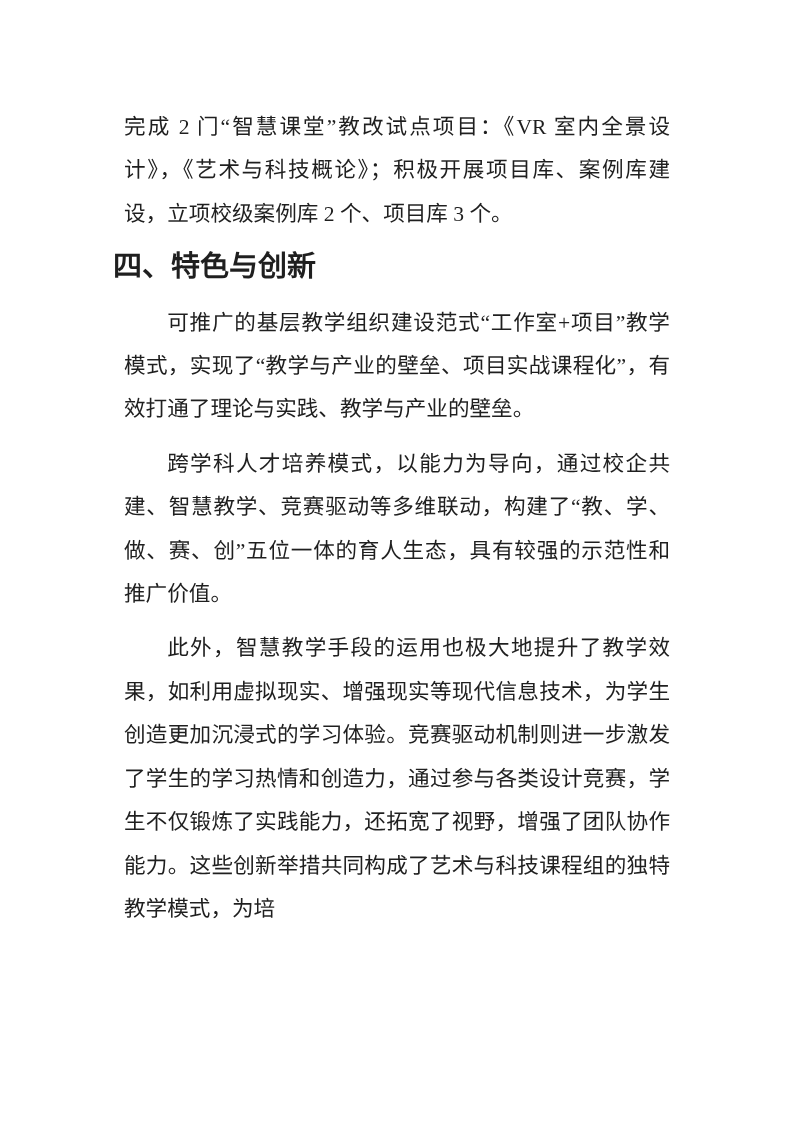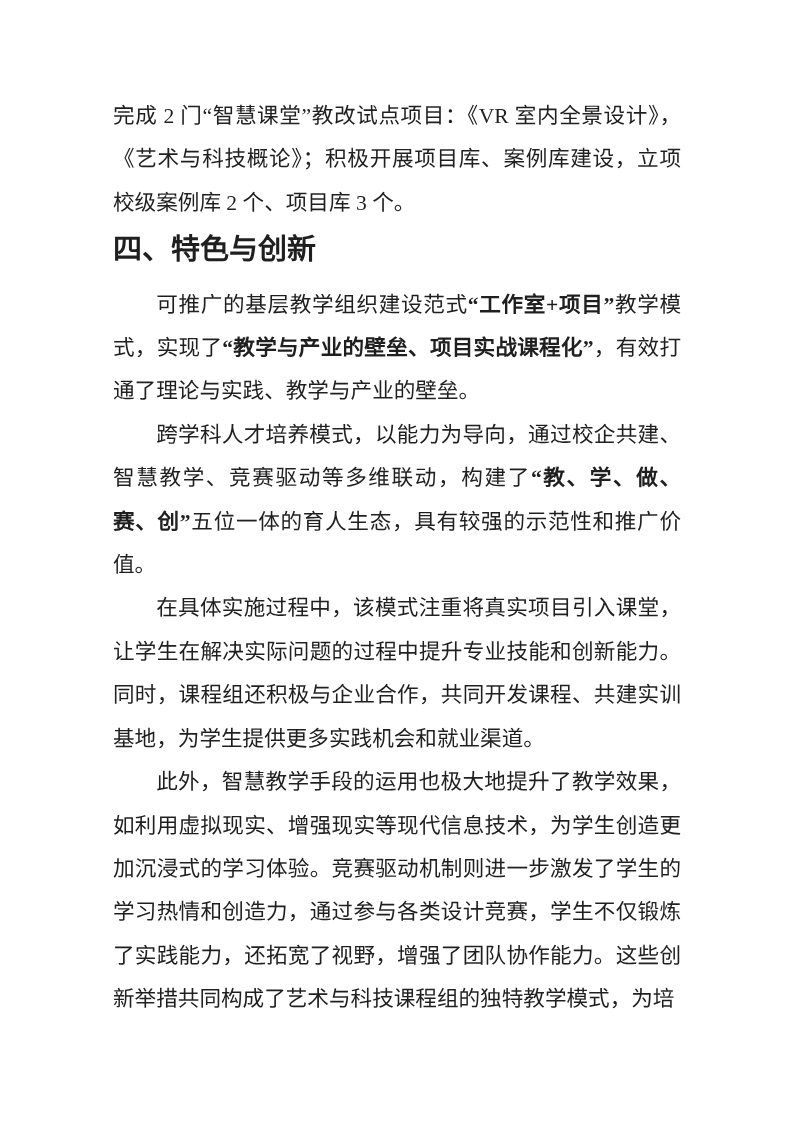--- a/index.html
+++ b/index.html
@@ -16,56 +16,55 @@
     font-family: "Liberation Serif", "DejaVu Serif", serif;
     color: #1f1f1f;
   }
   .content {
     position: absolute;
     left: 113px;
     top: 95px;
     width: 568px;
   }
   .para {
-    margin: 0;
+    margin: 11px;
     font-size: 21.6px;
     line-height: 43.4px;
     text-align: justify;
     text-justify: inter-character;
     word-break: break-all;
     overflow-wrap: anywhere;
   }
   .para.indent {
     text-indent: 2em;
   }
   .heading {
     margin: 5px 0 10px 0;
     font-size: 29px;
     line-height: 43.4px;
     font-weight: bold;
     font-family: Liberation Mono, monospace;
     text-align: left;
   }
   .b {
-    font-weight: bold;
+    font-weight: normal;
   }
 </style>
 </head>
 <body>
 
 <div class="page">
   <div class="content">
 
     <p class="para"><span>完成 2 门“智慧课堂”教改试点项目：《VR 室内全景设计》，《艺术与科技概论》；积极开展项目库、案例库建设，立项校级案例库 2 个、项目库 3 个。</span></p>
 
     <h2 class="heading"><span>四、特色与创新</span></h2>
 
     <p class="para indent"><span>可推广的基层教学组织建设范式</span><span class="b">“工作室+项目”</span><span>教学模式，实现了</span><span class="b">“教学与产业的壁垒、项目实战课程化”</span><span>，有效打通了理论与实践、教学与产业的壁垒。</span></p>
 
     <p class="para indent"><span>跨学科人才培养模式，以能力为导向，通过校企共建、智慧教学、竞赛驱动等多维联动，构建了</span><span class="b">“教、学、做、赛、创”</span><span>五位一体的育人生态，具有较强的示范性和推广价值。</span></p>
 
 
-    <p class="para indent"><span>在具体实施过程中，该模式注重将真实项目引入课堂，让学生在解决实际问题的过程中提升专业技能和创新能力。同时，课程组还积极与企业合作，共同开发课程、共建实训基地，为学生提供更多实践机会和就业渠道。</span></p>
 
     <p class="para indent"><span>此外，智慧教学手段的运用也极大地提升了教学效果，如利用虚拟现实、增强现实等现代信息技术，为学生创造更加沉浸式的学习体验。竞赛驱动机制则进一步激发了学生的学习热情和创造力，通过参与各类设计竞赛，学生不仅锻炼了实践能力，还拓宽了视野，增强了团队协作能力。这些创新举措共同构成了艺术与科技课程组的独特教学模式，为培</span></p>
 
   </div>
 </div>
 
 </body></html>

